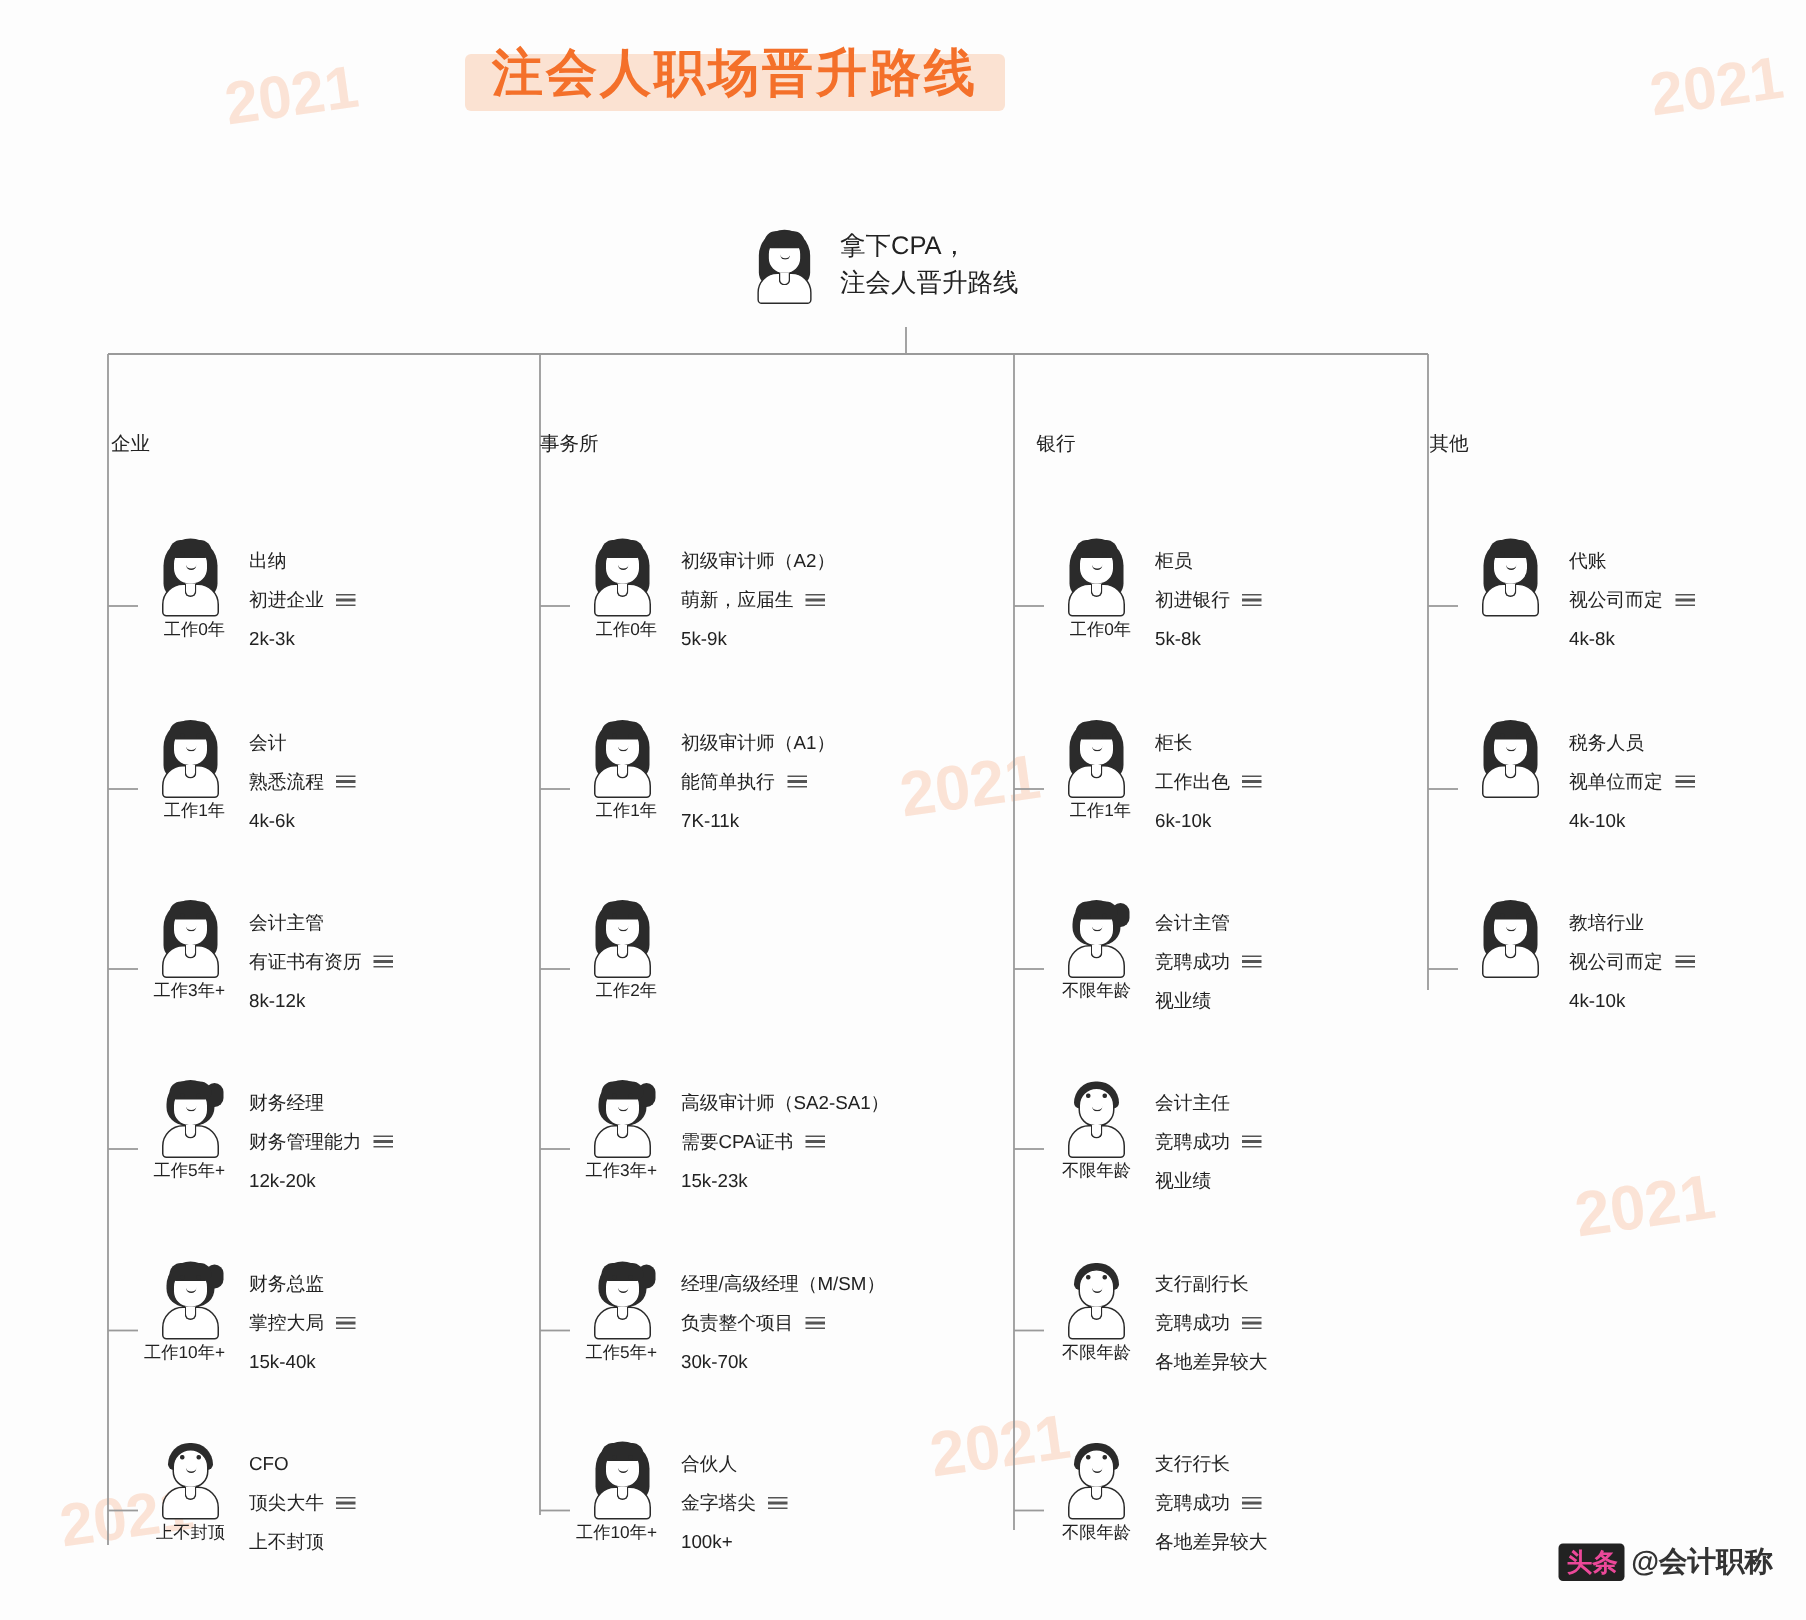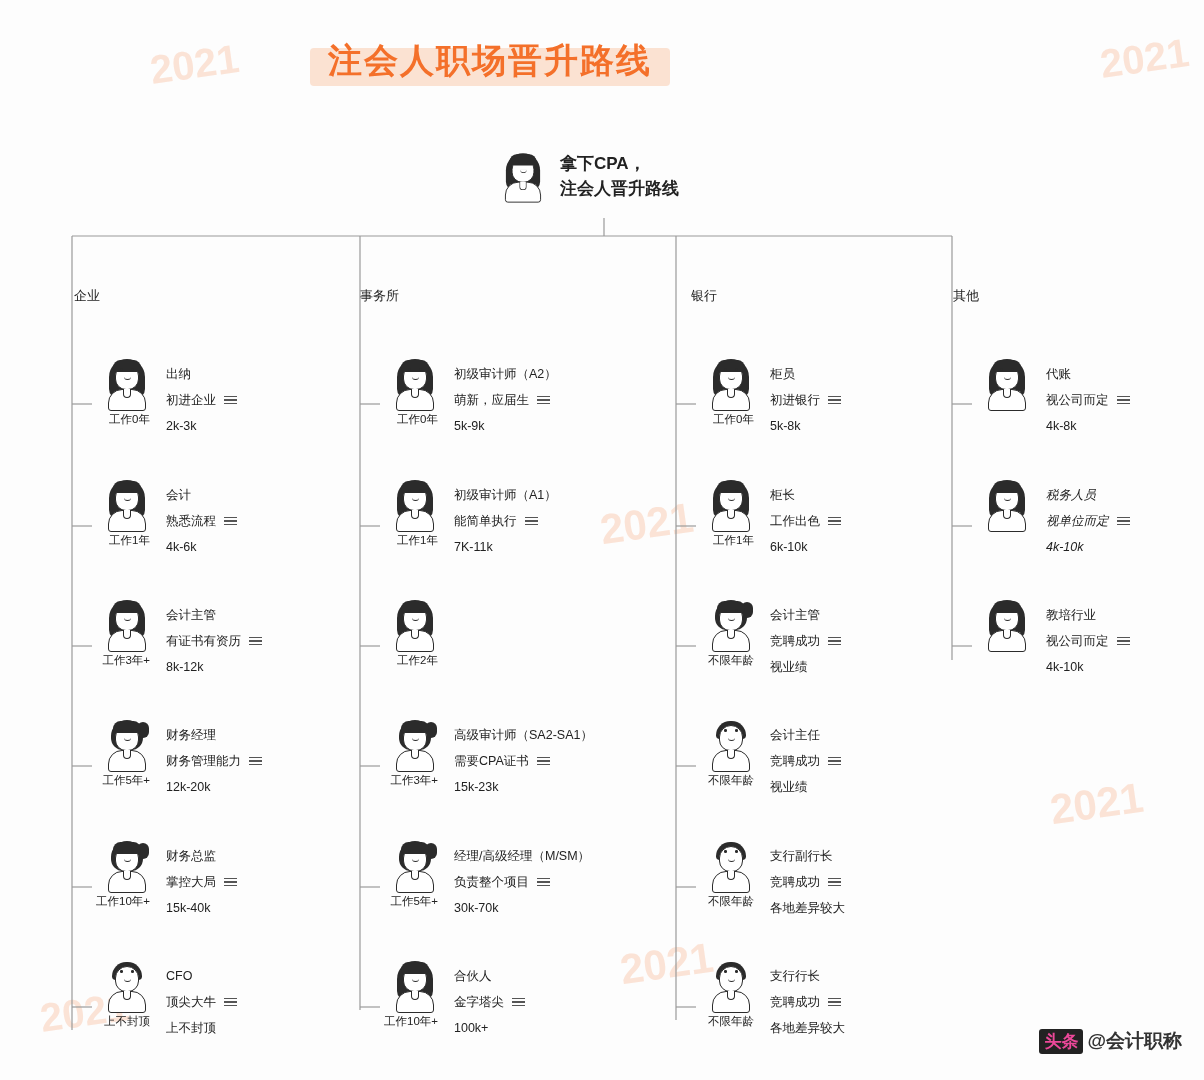--- a/index.html
+++ b/index.html
@@ -22,21 +22,21 @@
     position: absolute;
     color: #fbe3d6;
     font-weight: bold;
     pointer-events: none;
     user-select: none;
     z-index: 0;
   }
 
   .title-wrap {
     position: absolute;
-    top: 32px; left: 0; width: 980px;
+    top: 20px; left: 0; width: 980px;
     text-align: center;
     z-index: 3;
   }
   .title-bg {
     display: inline-block;
     position: relative;
     padding: 6px 26px 8px 26px;
   }
   .title-bg::before {
     content: "";
@@ -57,21 +57,21 @@
   .root-node {
     position: absolute;
     top: 150px; left: 500px;
     display: flex;
     align-items: center;
     gap: 14px;
     z-index: 3;
   }
   .root-text {
     font-size: 17px;
-    font-weight: bold;
+    font-weight: normal;
     color: #222;
     line-height: 1.5;
   }
 
   svg.lines {
     position: absolute;
     top: 0; left: 0;
     width: 1204px; height: 1080px;
     z-index: 1;
     pointer-events: none;
@@ -768,21 +768,21 @@
         <div class="node-info">
           <div class="row">代账</div>
           <div class="row mid">视公司而定<span class="hamburger">
               <i></i>
               <i></i>
               <i></i>
             </span></div>
           <div class="row">4k-8k</div>
         </div>
       </div>
-      <div class="node" style="left: 968px; top: 478px; font-style: italic;">
+      <div class="node" style="left: 968px; top: 478px;">
         <div class="node-figure">
           <div class="person long">
             <div class="hair"></div>
             <div class="face"></div>
             <div class="fringe"></div>
             <div class="eye l"></div>
             <div class="eye r"></div>
             <div class="mouth"></div>
             <div class="body"></div>
             <div class="collar"></div>

